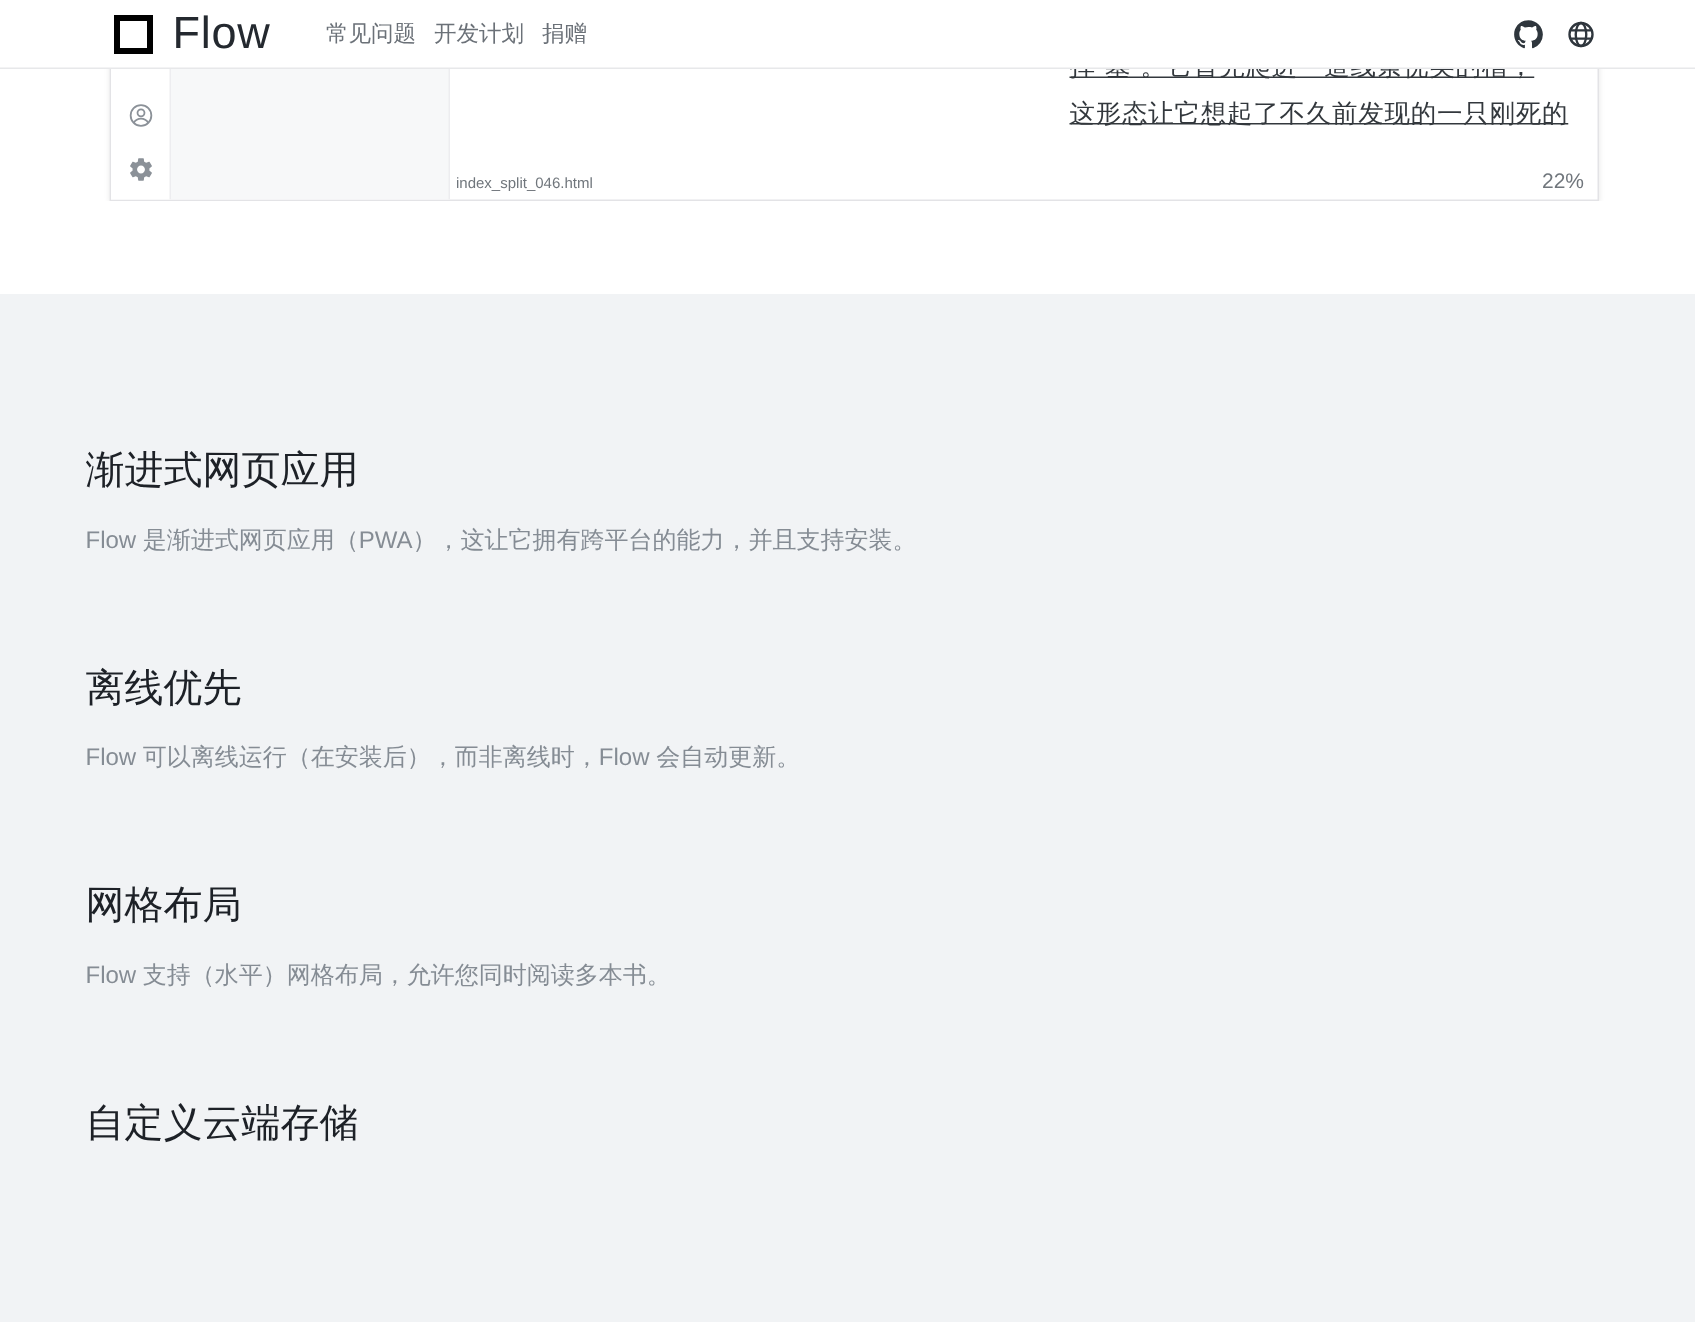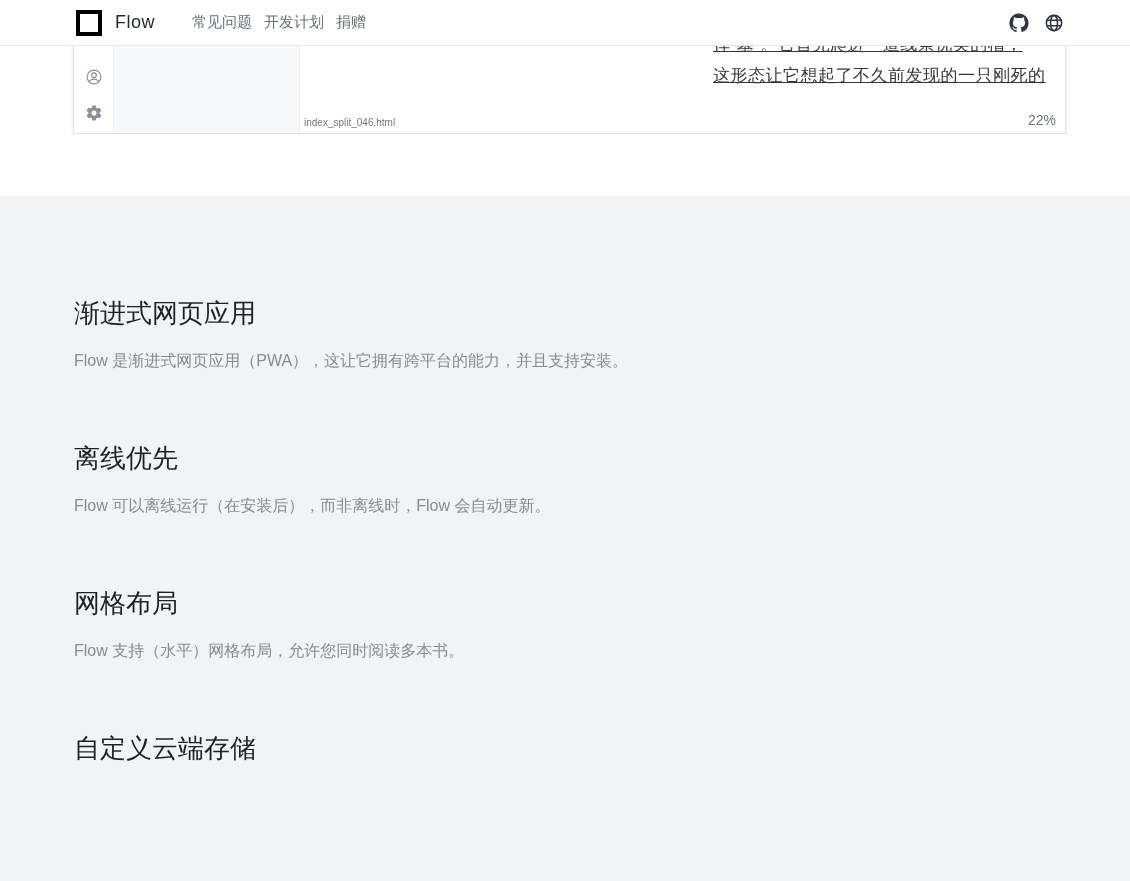--- a/index.html
+++ b/index.html
@@ -25,21 +25,21 @@
     padding: 0 66px 0 76px;
   }
   .brand { display: flex; align-items: center; cursor: pointer; }
   .brand-logo {
     width: 26px; height: 26px;
     border: 4px solid #000000;
     background: #ffffff;
     margin-right: 13px;
   }
   .brand-name {
-    font-size: 18px;
+    font-size: 30px;
     color: #24292f;
     font-weight: 500;
     letter-spacing: 0.5px;
   }
   .nav { display: flex; align-items: center; margin-left: 37px; gap: 12px; }
   .nav-link {
     font-size: 15px;
     color: #6b7178;
     text-decoration: none;
     cursor: pointer;
@@ -96,21 +96,21 @@
     position: absolute; right: 9px; bottom: 5px;
     font-size: 14px; color: #70767c;
   }
 
   .gap-white { height: 62px; background: #ffffff; }
 
   
   .features {
     background: #f1f3f5;
     height: 685px;
-    padding: 100px 73px 0 74px;
+    padding: 100px 73px 0 57px;
   }
   .feature { margin-bottom: 66px; }
   .feature-title {
     font-size: 26px;
     line-height: 34px;
     font-weight: 500;
     color: #1d2127;
     margin-bottom: 17px;
   }
   .feature-desc {

